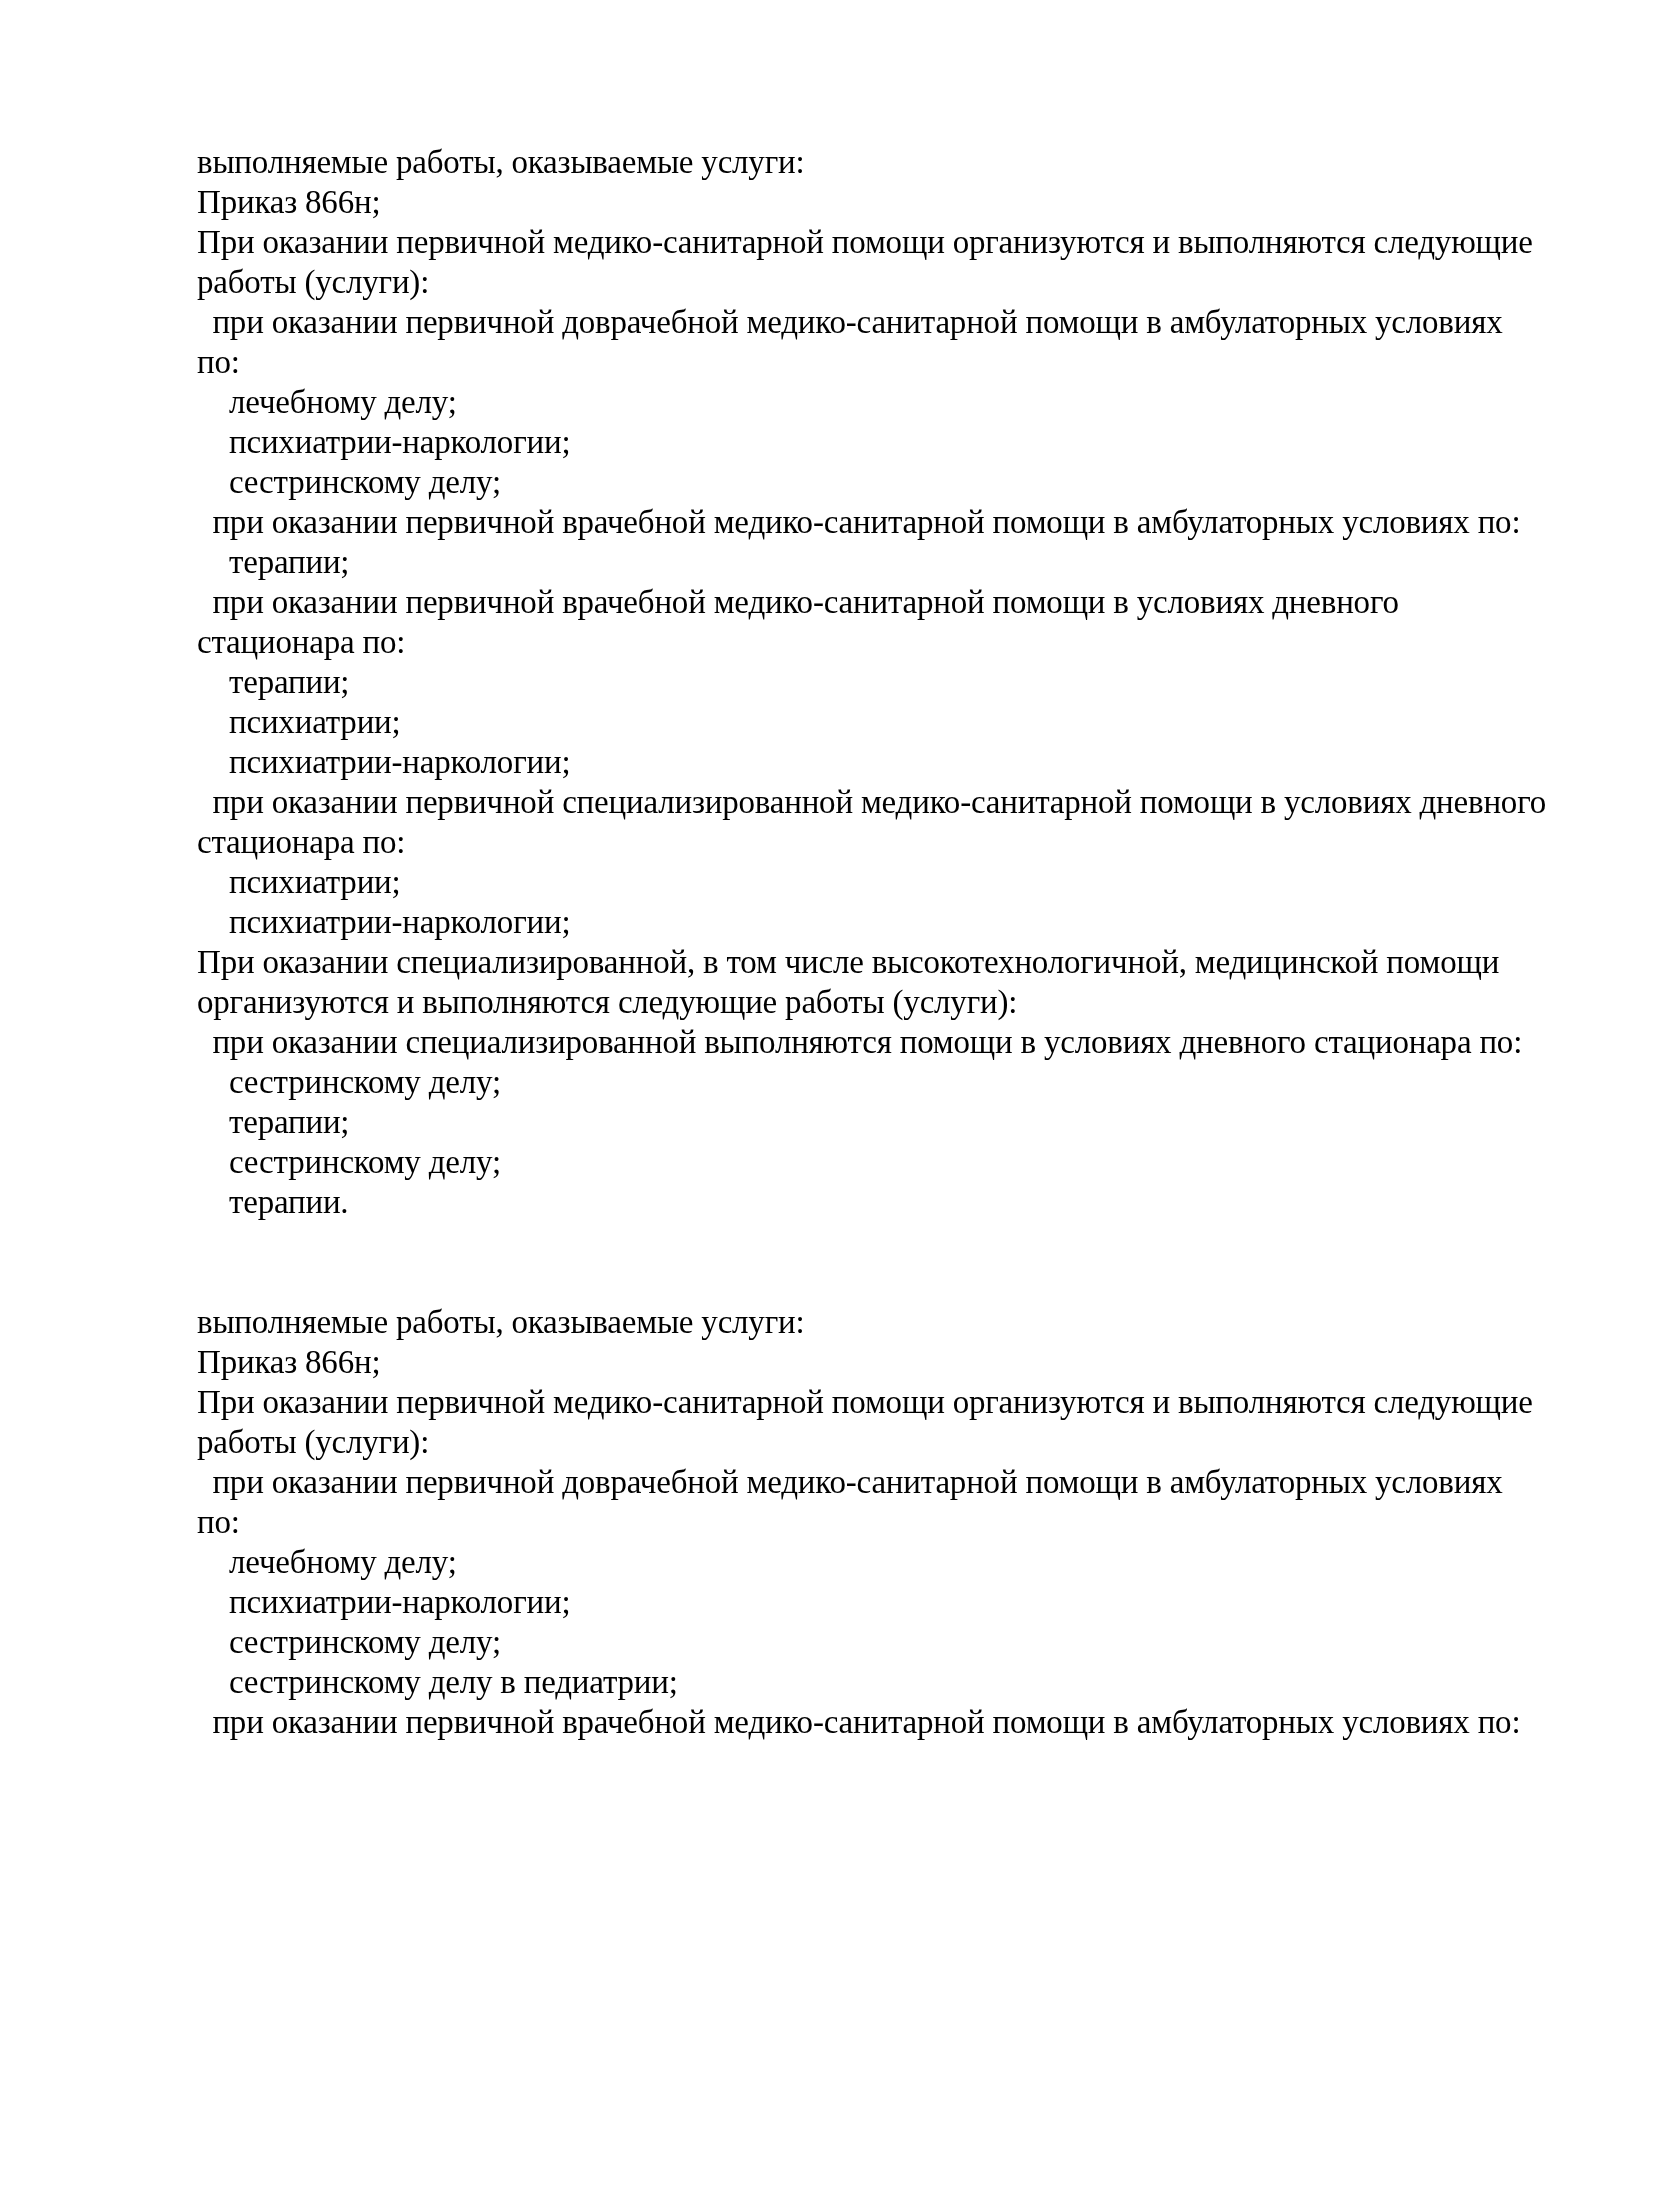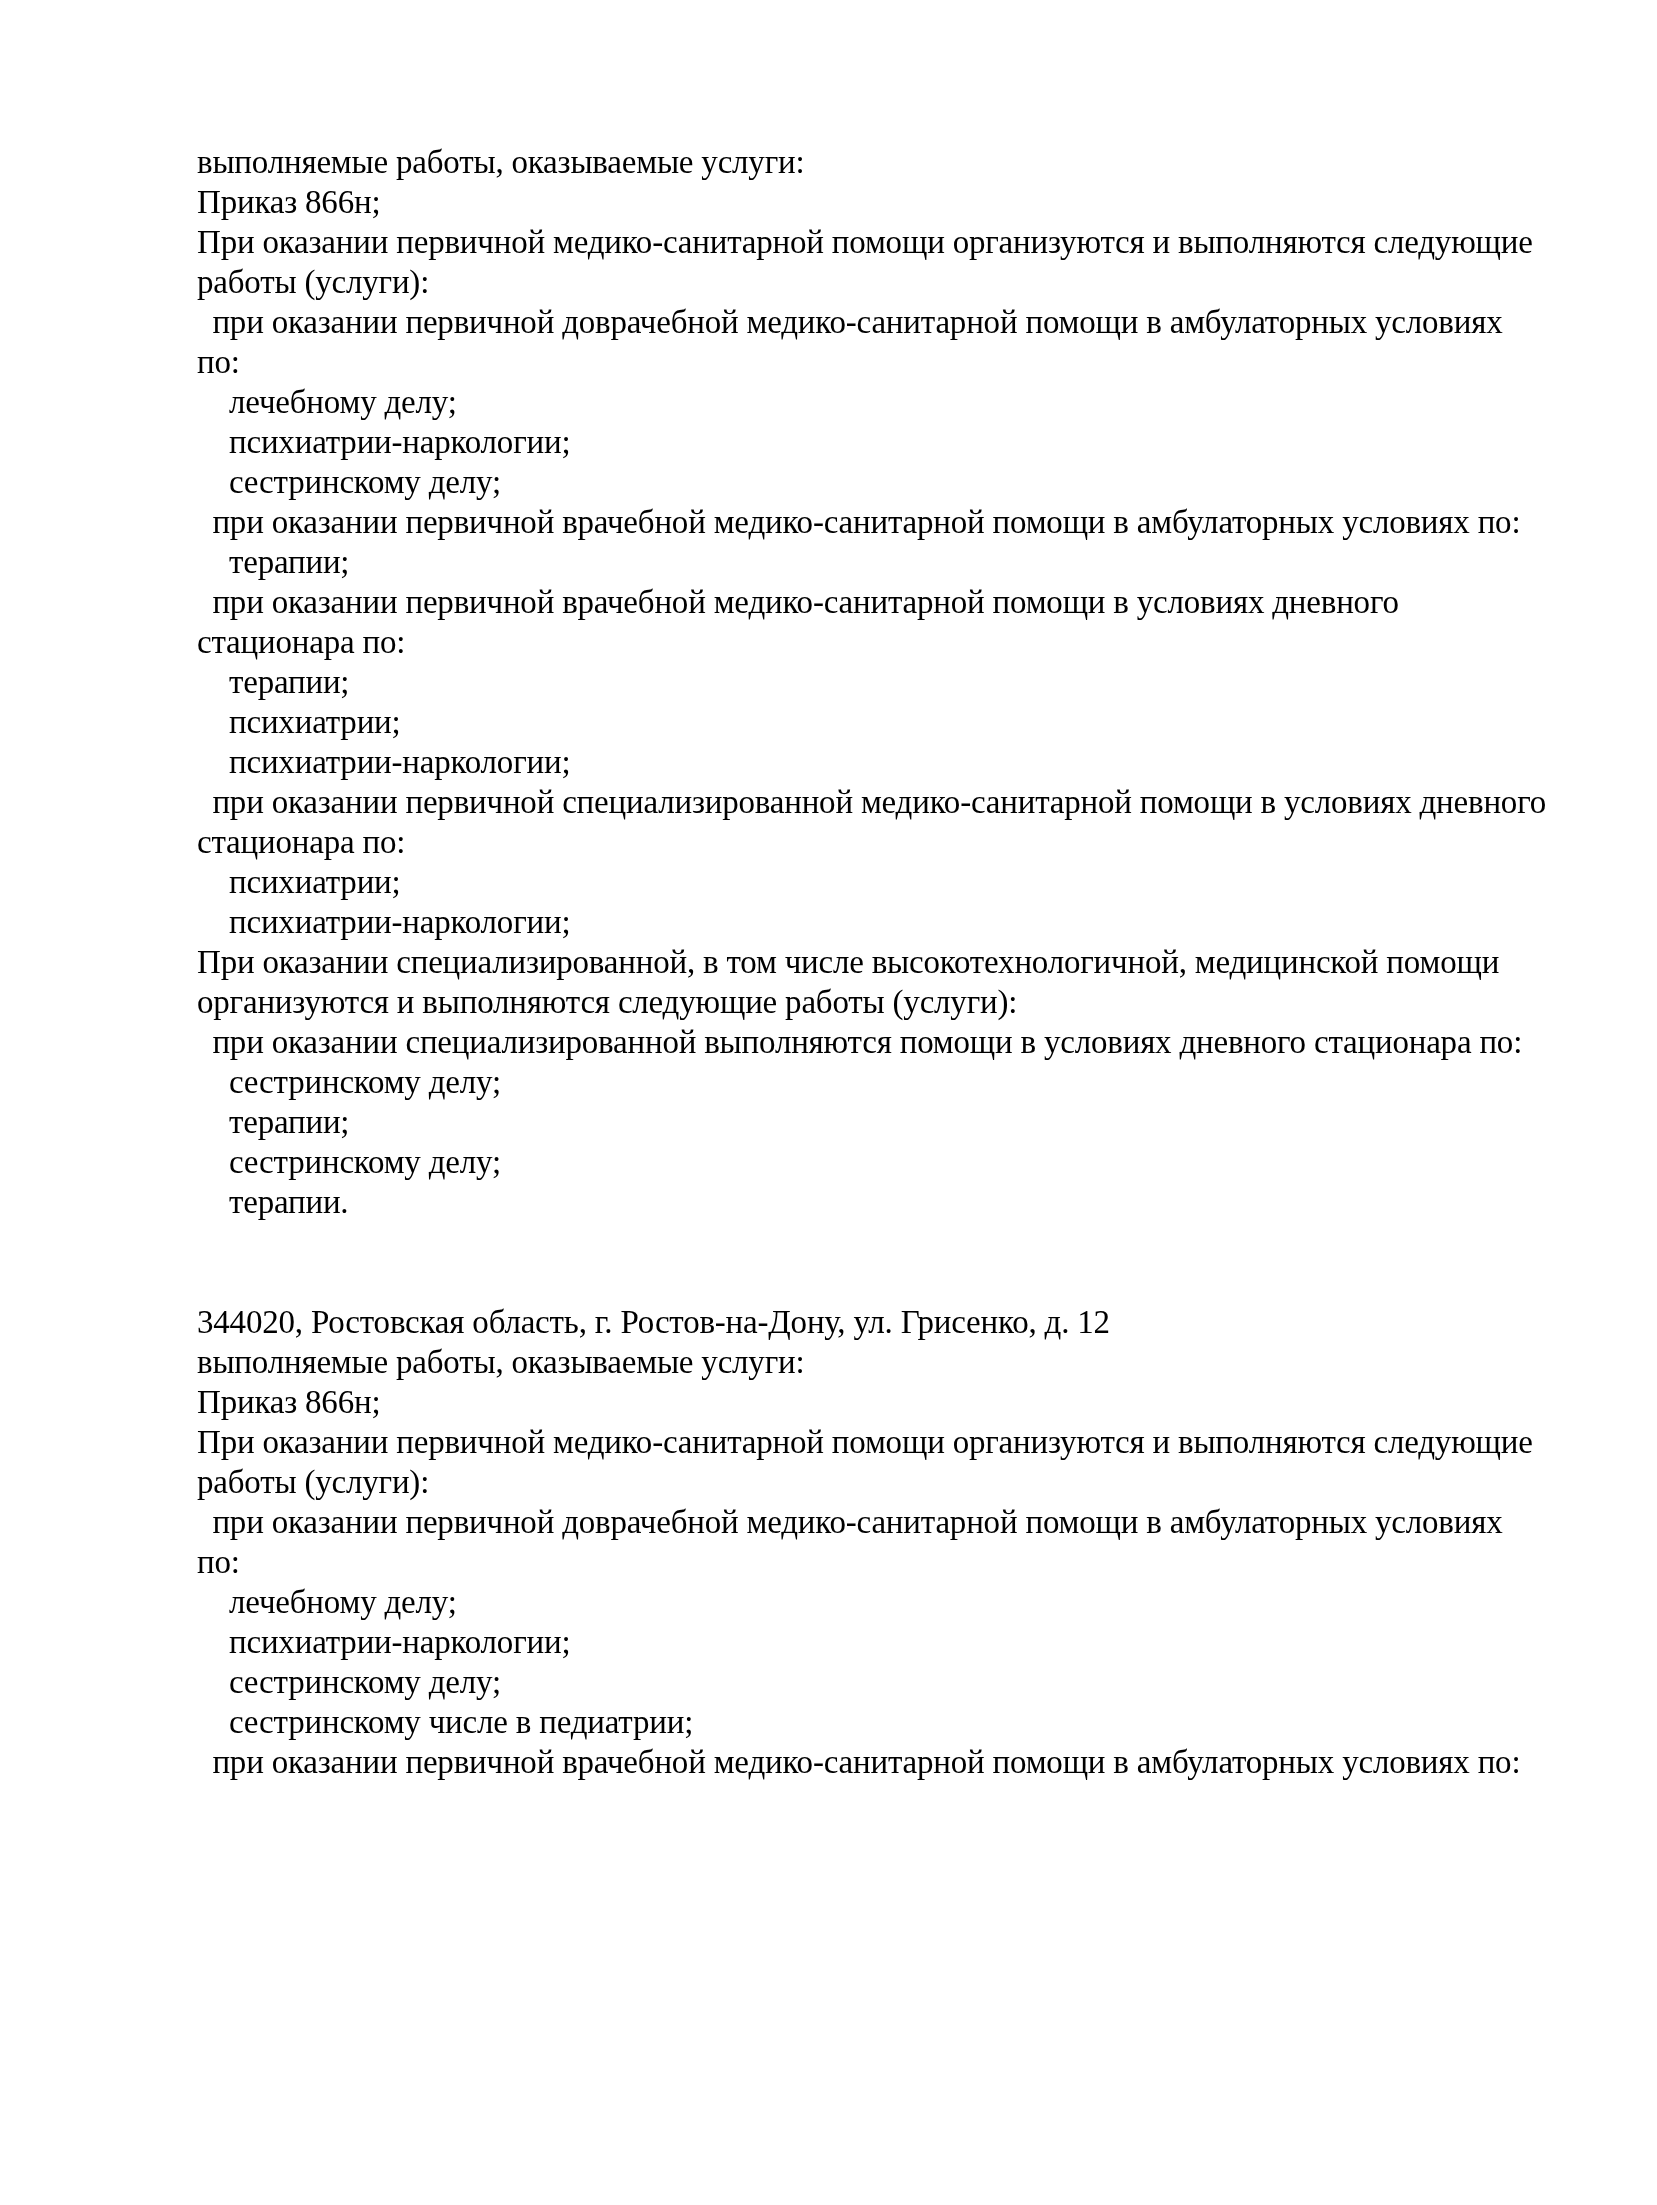--- a/index.html
+++ b/index.html
@@ -65,28 +65,27 @@
         <div class="line ind2">психиатрии-наркологии;</div>
         <div class="line ind0">При оказании специализированной, в том числе высокотехнологичной, медицинской помощи</div>
         <div class="line ind0">организуются и выполняются следующие работы (услуги):</div>
         <div class="line ind1">при оказании специализированной выполняются помощи в условиях дневного стационара по:</div>
         <div class="line ind2">сестринскому делу;</div>
         <div class="line ind2">терапии;</div>
         <div class="line ind2">сестринскому делу;</div>
         <div class="line ind2">терапии.</div>
       </div>
       <div class="block">
-        <div class="line ind0">344020, Ростовская область, г. Ростов-на-Дону, ул. Грисенко, д. 12</div>
         <div class="line ind0">выполняемые работы, оказываемые услуги:</div>
         <div class="line ind0">Приказ 866н;</div>
         <div class="line ind0">При оказании первичной медико-санитарной помощи организуются и выполняются следующие</div>
         <div class="line ind0">работы (услуги):</div>
         <div class="line ind1">при оказании первичной доврачебной медико-санитарной помощи в амбулаторных условиях</div>
         <div class="line ind0">по:</div>
         <div class="line ind2">лечебному делу;</div>
         <div class="line ind2">психиатрии-наркологии;</div>
         <div class="line ind2">сестринскому делу;</div>
-        <div class="line ind2">сестринскому числе в педиатрии;</div>
+        <div class="line ind2">сестринскому делу в педиатрии;</div>
         <div class="line ind1">при оказании первичной врачебной медико-санитарной помощи в амбулаторных условиях по:</div>
       </div>
     </div>
 </div>
 
 
 </body></html>

